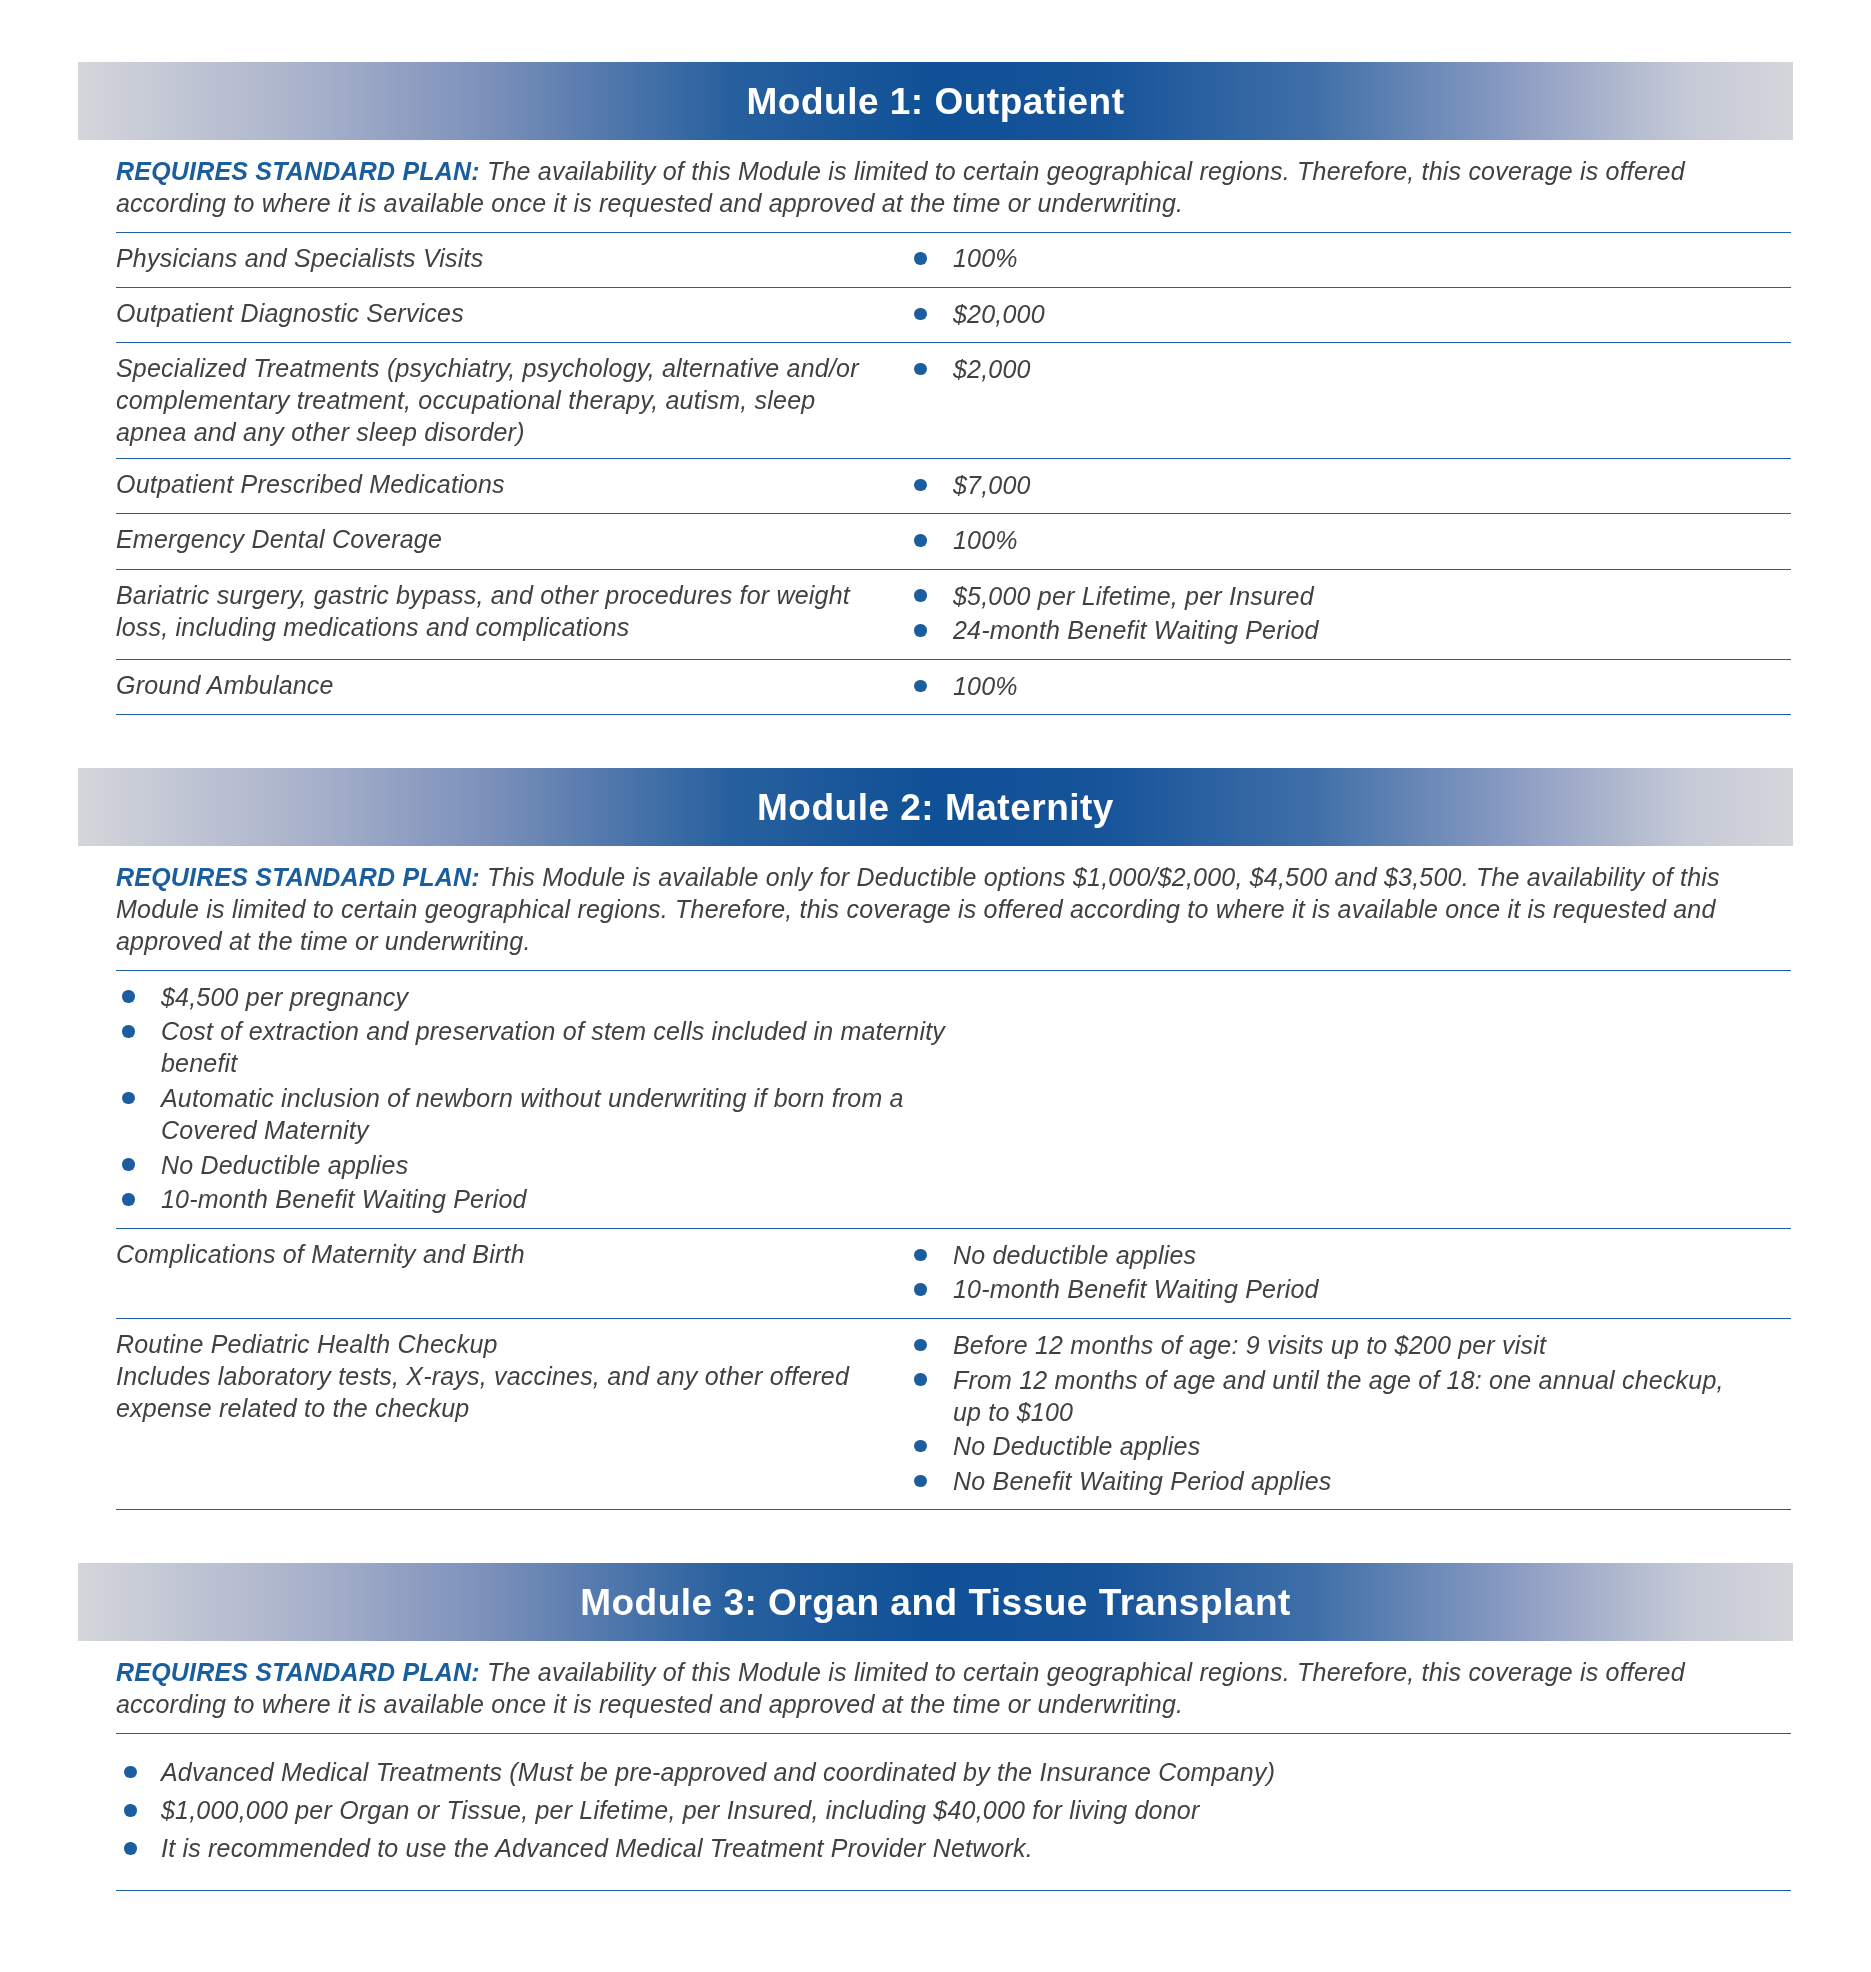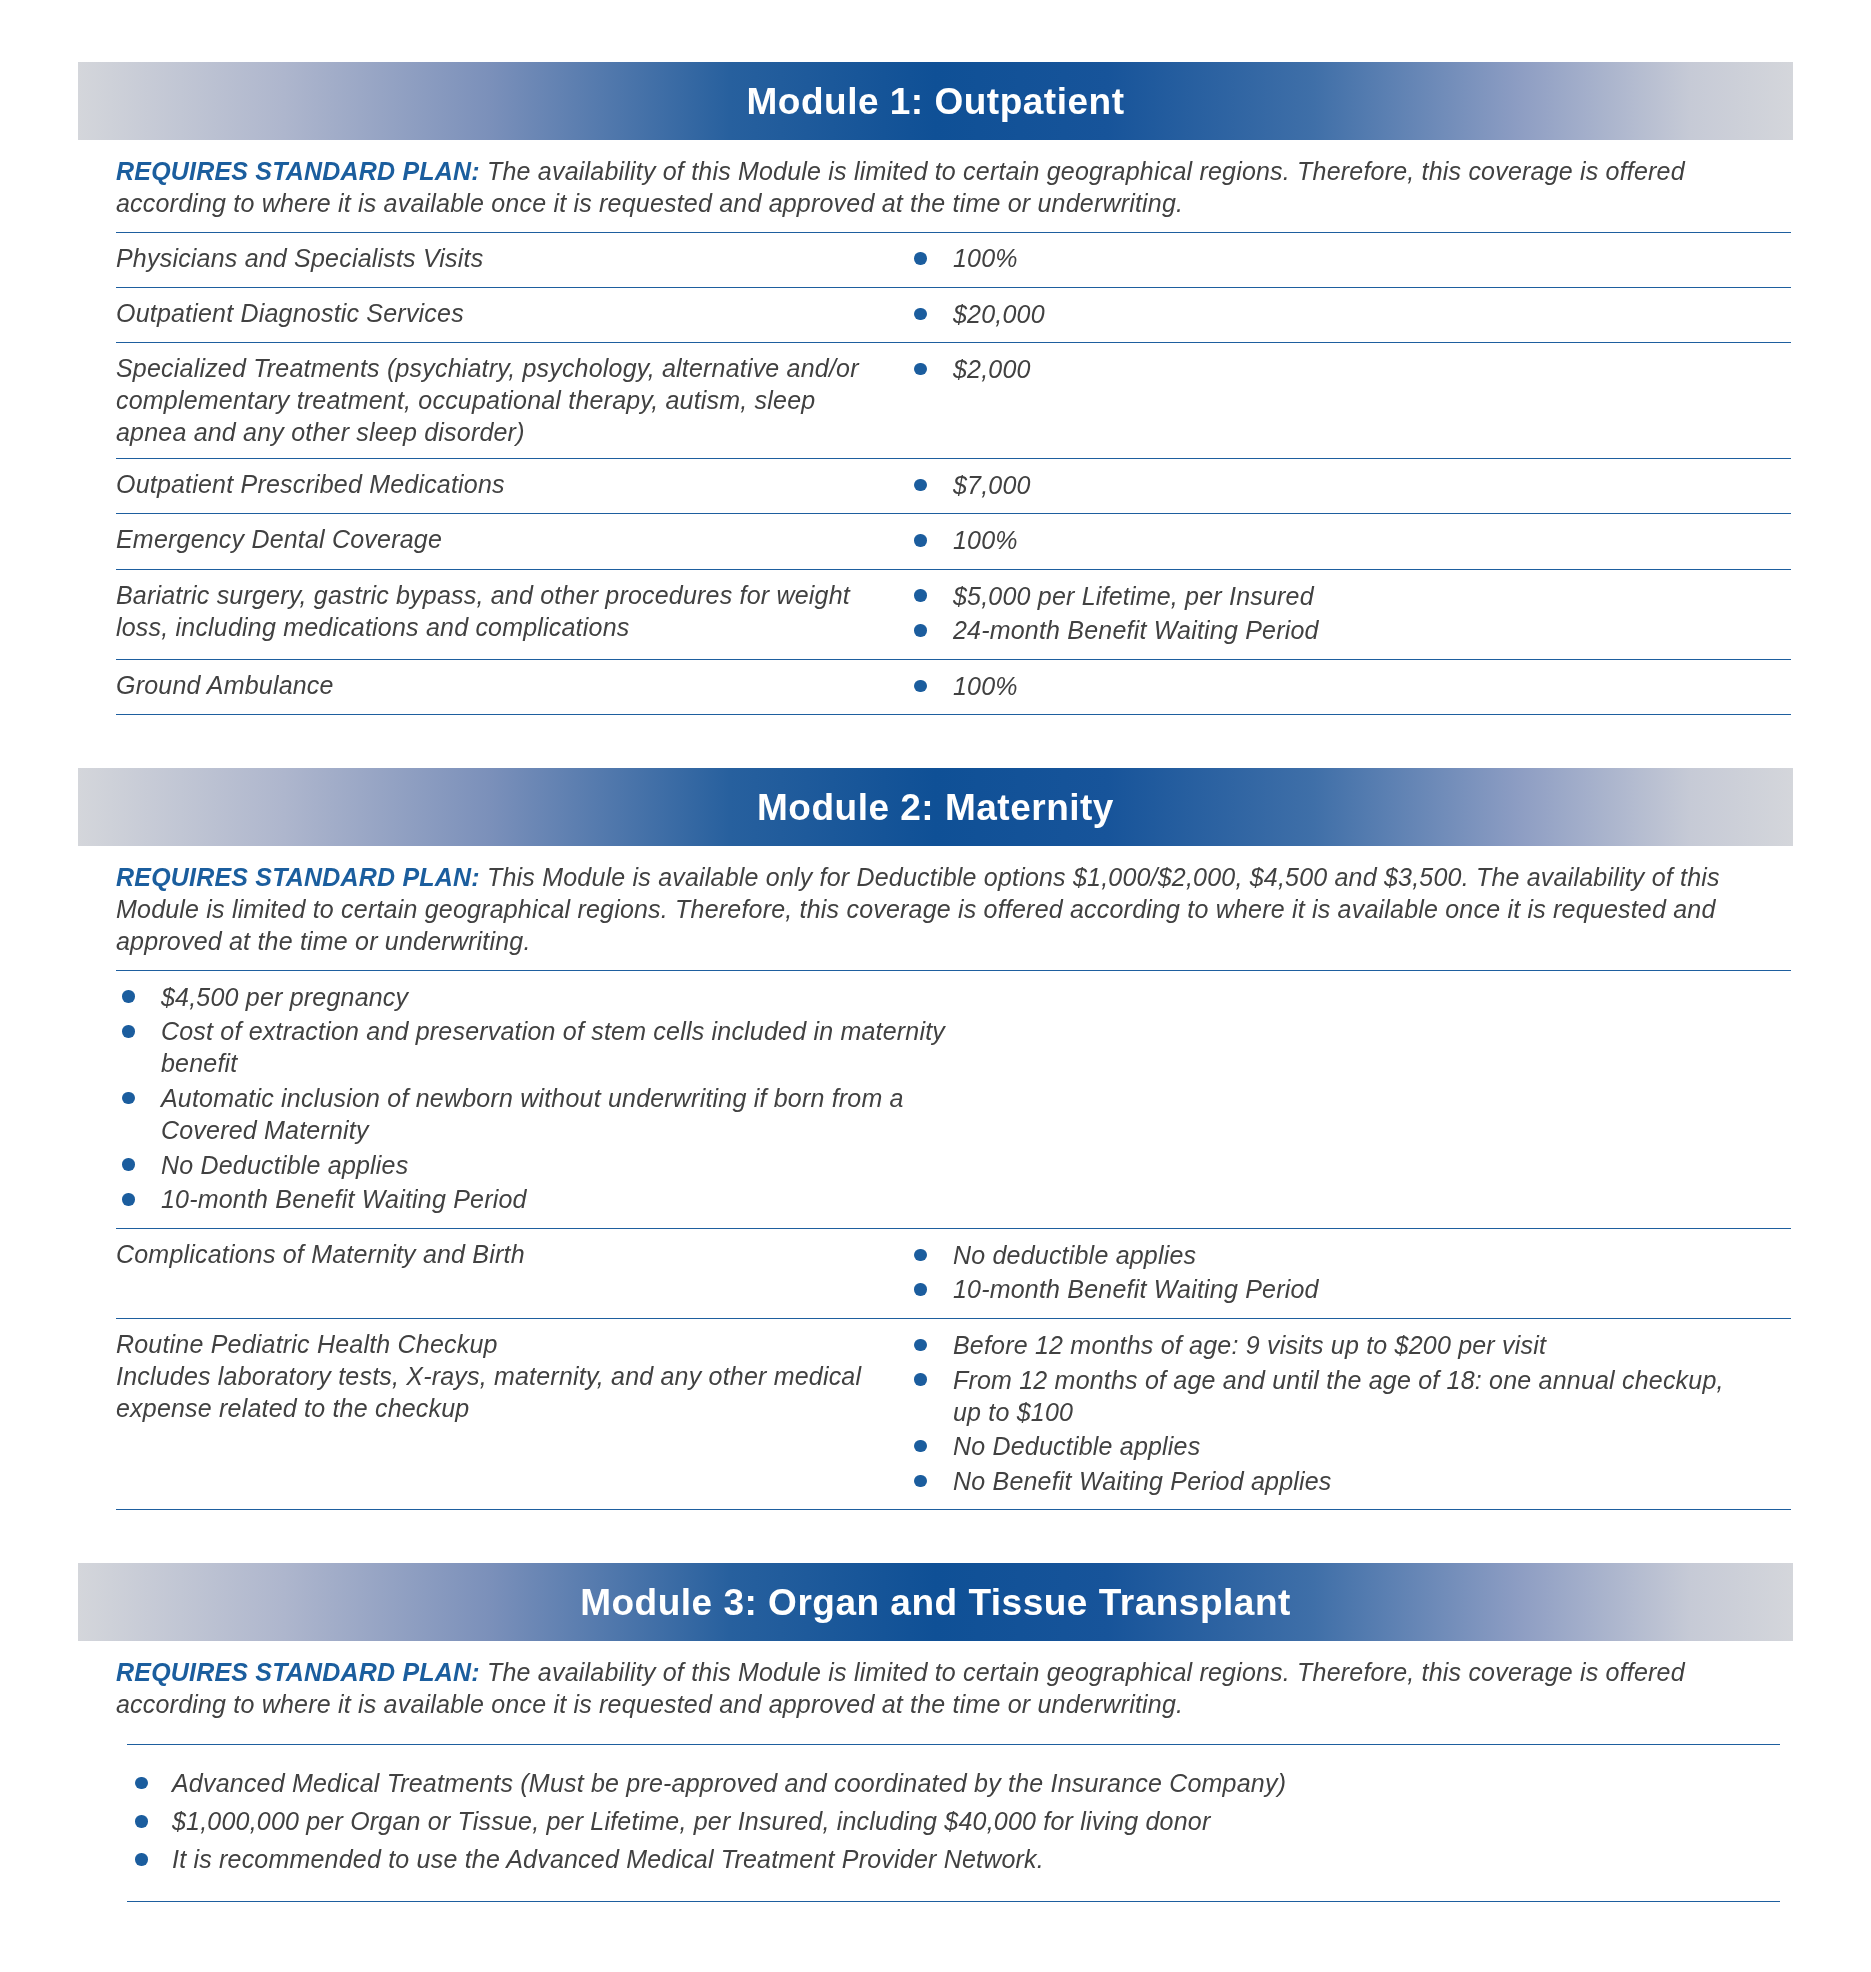--- a/index.html
+++ b/index.html
@@ -62,21 +62,21 @@
     position: absolute;
     left: 6.2px;
     top: 9.8px;
     width: 12.5px;
     height: 12.5px;
     border-radius: 50%;
     background: #1b5d9e;
   }
   ul.flat-list {
     list-style: none;
-    margin: 11px;
+    margin: 0;
     padding: 16px 0 19.6px;
     border-top: 1.8px solid #1e5f9f;
     border-bottom: 1.8px solid #1e5f9f;
   }
   ul.flat-list > li { position: relative; padding-left: 45px; margin: 6.2px 0; }
   ul.flat-list .dot { left: 8px; }
 </style>
 </head>
 <body>
 
@@ -187,21 +187,21 @@
           <div class="benefit-values">
             <ul class="bullet-list">
               <li><span class="dot"></span><span class="li-text">No deductible applies</span></li>
               <li><span class="dot"></span><span class="li-text">10-month Benefit Waiting Period</span></li>
             </ul>
           </div>
         </div>
         <div class="benefit-row">
           <div class="benefit-label">
             <div>Routine Pediatric Health Checkup</div>
-            <div>Includes laboratory tests, X-rays, maternity, and any other medical expense related to the checkup</div>
+            <div>Includes laboratory tests, X-rays, vaccines, and any other offered expense related to the checkup</div>
           </div>
           <div class="benefit-values">
             <ul class="bullet-list">
               <li><span class="dot"></span><span class="li-text">Before 12 months of age: 9 visits up to $200 per visit</span></li>
               <li><span class="dot"></span><span class="li-text">From 12 months of age and until the age of 18: one annual checkup, up to $100</span></li>
               <li><span class="dot"></span><span class="li-text">No Deductible applies</span></li>
               <li><span class="dot"></span><span class="li-text">No Benefit Waiting Period applies</span></li>
             </ul>
           </div>
         </div>

